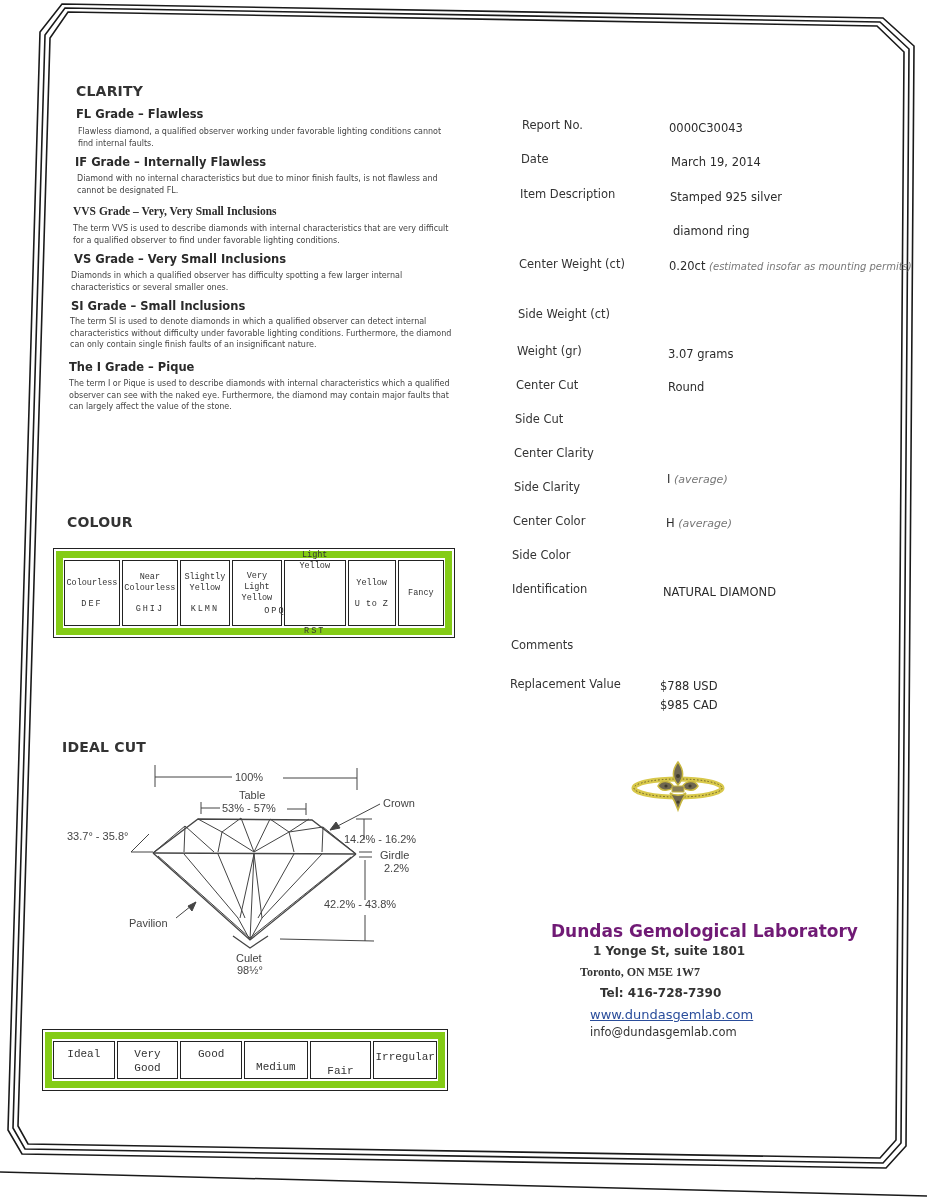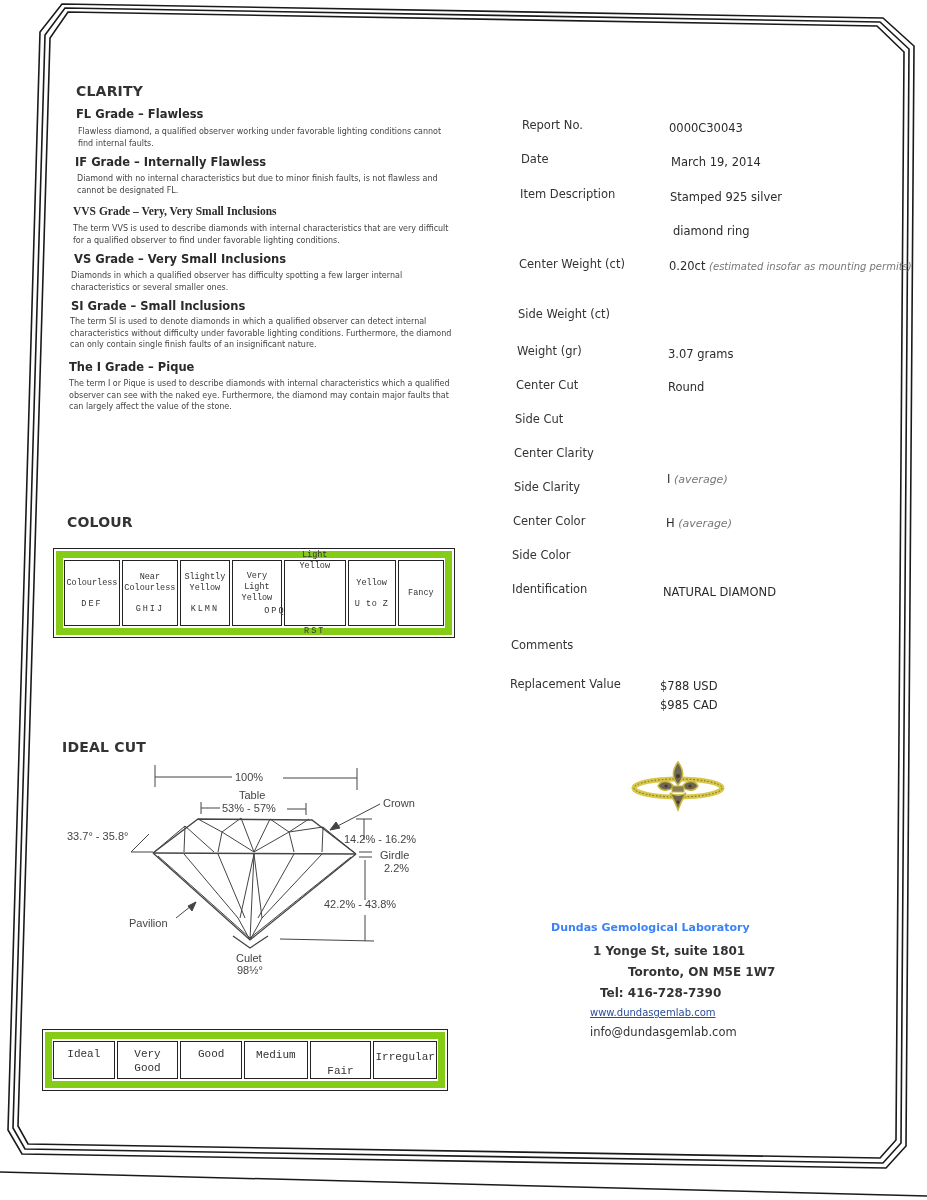--- a/index.html
+++ b/index.html
@@ -11,23 +11,23 @@
   .grade-desc { font-size: 8px; color: #444; line-height: 11.5px; width: 380px; }
   .kv-label { font-size: 11.5px; color: #333; white-space: nowrap; }
   .kv-value { font-size: 11.5px; color: #2b2b2b; white-space: nowrap; }
   .kv-italic { font-style: italic; color: #777; font-size: 11px; }
   .table-box { position: absolute; border: 7px solid #84cc16; box-shadow: 0 0 0 2px #fff, 0 0 0 3px #222; display: flex; font-family: Liberation Mono, monospace; }
   .cell { border: 1.5px solid #222; margin: 2px 1px; display: flex; flex-direction: column; align-items: center; justify-content: center; text-align: center; box-sizing: border-box; }
   .cell-name { font-size: 8.5px; color: #333; line-height: 11px; }
   .cell-grades { font-size: 8.5px; color: #333; letter-spacing: 2px; margin-top: 10px; }
   .cut-cell { font-size: 11px; color: #333; line-height: 14px; }
   .diagram-text { font-family: "Liberation Sans", sans-serif; font-size: 11px; fill: #444; }
-  .lab-name { font-weight: bold; font-size: 11px; color: #3b82f6; white-space: nowrap; }
+  .lab-name { font-weight: bold; font-size: 17px; color: #701a75; white-space: nowrap; }
   .lab-line { font-weight: bold; font-size: 12px; color: #333; white-space: nowrap; }
-  .lab-link { font-size: 10px; color: #2a4d9b; text-decoration: underline; white-space: nowrap; }
+  .lab-link { font-size: 13px; color: #2a4d9b; text-decoration: underline; white-space: nowrap; }
   .lab-email { font-size: 11.5px; color: #333; white-space: nowrap; }
 </style>
 </head>
 <body>
 
 <svg class="frame" viewBox="0 0 927 1200" xmlns="http://www.w3.org/2000/svg">
   <g fill="none" stroke="#1a1a1a">
     <polygon points="62,4 883,18 914,46 906,1146 886,1168 22,1154 8,1130 40,32" stroke-width="1.6"></polygon>
     <polygon points="65,8 880,22 909,49 901,1143 883,1163 25,1149 13,1128 45,35" stroke-width="1.6"></polygon>
     <polygon points="68,12 877,26 904,52 896,1140 880,1158 28,1144 18,1126 50,38" stroke-width="1.6"></polygon>
@@ -161,21 +161,21 @@
   <text class="diagram-text" x="324" y="908">42.2% - 43.8%</text>
   <text class="diagram-text" x="129" y="927">Pavilion</text>
   <text class="diagram-text" x="236" y="962">Culet</text>
   <text class="diagram-text" x="237" y="974">98½°</text>
 </svg>
 
 <div class="table-box" style="left:45px; top:1032px; width:386px; height:42px;">
   <div class="cell cut-cell" style="width:62px; justify-content:flex-start; padding-top:5px;">Ideal</div>
   <div class="cell cut-cell" style="width:62px; justify-content:flex-start; padding-top:5px; padding-left:6px; padding-right:6px;">Very Good</div>
   <div class="cell cut-cell" style="width:62px; justify-content:flex-start; padding-top:5px;">Good</div>
-  <div class="cell cut-cell" style="width:64px; justify-content:flex-start; padding-top:6px;">Medium</div>
+  <div class="cell cut-cell" style="width:64px; justify-content:flex-start; padding-top:18px;">Medium</div>
   <div class="cell cut-cell" style="width:62px; justify-content:flex-start; padding-top:22px;">Fair</div>
   <div class="cell cut-cell" style="width:64px; justify-content:flex-start; padding-top:8px;">Irregular</div>
 </div>
 
 <div>
   <div class="abs kv-label" style="left:522px; top:118px;">Report No.</div>
   <div class="abs kv-value" style="left:669px; top:121px;">0000C30043</div>
 
   <div class="abs kv-label" style="left:521px; top:152px;">Date</div>
   <div class="abs kv-value" style="left:671px; top:155px;">March 19, 2014</div>
@@ -239,17 +239,17 @@
   <rect x="44" y="28" width="12" height="6" fill="#8a7f55" stroke="#c9b840" stroke-width="1"></rect>
   <circle cx="50" cy="18" r="2" fill="#3f3a2b"></circle>
   <circle cx="38" cy="28" r="1.6" fill="#3f3a2b"></circle>
   <circle cx="62" cy="28" r="1.6" fill="#3f3a2b"></circle>
   <circle cx="50" cy="44" r="1.6" fill="#3f3a2b"></circle>
 </svg>
 
 <div>
   <div class="abs lab-name" style="left:551px; top:921px;">Dundas Gemological Laboratory</div>
   <div class="abs lab-line" style="left:593px; top:944px;">1 Yonge St, suite 1801</div>
-  <div class="abs lab-line" style="left:628px; top:965px;">Toronto, ON M5E 1W7</div>
+  <div class="abs lab-line" style="left:580px; top:965px;font-family:Liberation Serif, serif;">Toronto, ON M5E 1W7</div>
   <div class="abs lab-line" style="left:600px; top:986px;">Tel: 416-728-7390</div>
   <div class="abs lab-link" style="left:590px; top:1007px;">www.dundasgemlab.com</div>
   <div class="abs lab-email" style="left:590px; top:1025px;">info@dundasgemlab.com</div>
 </div>
 
 </body></html>

